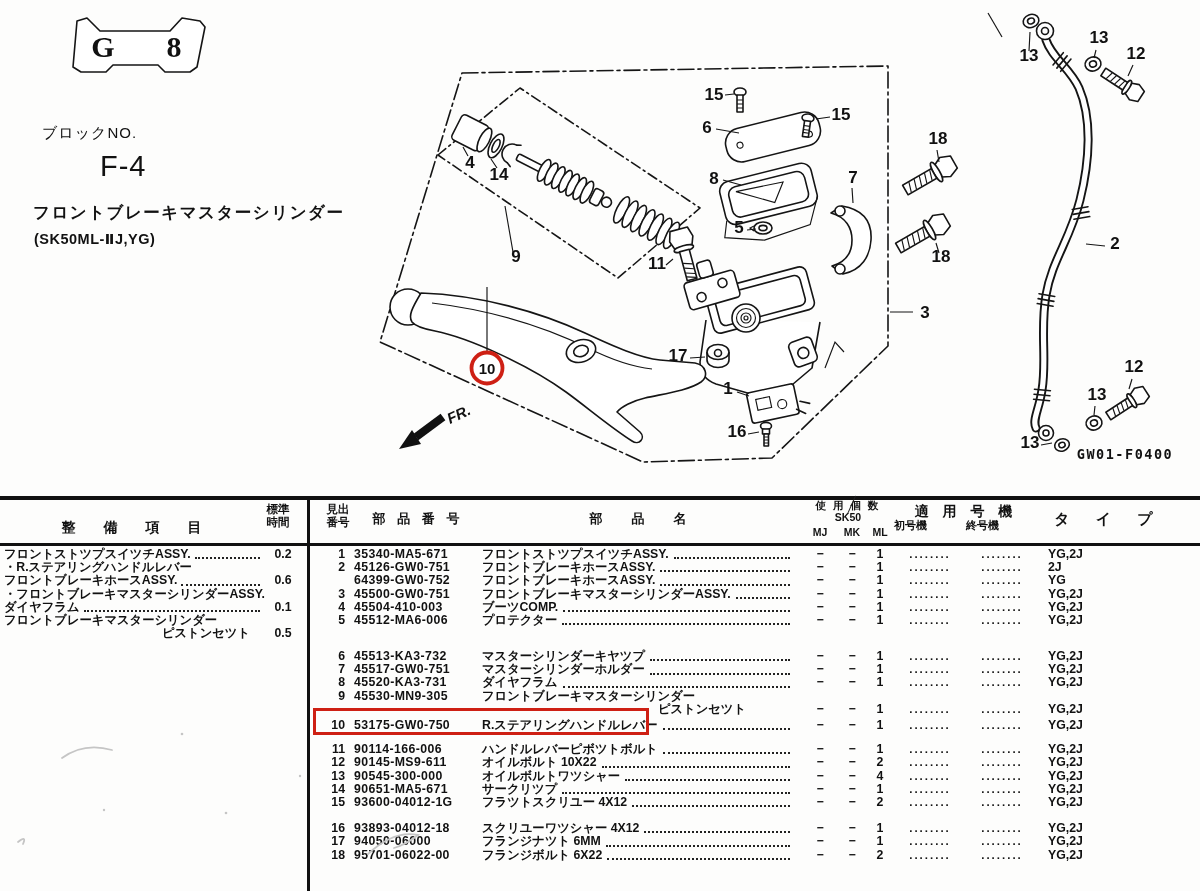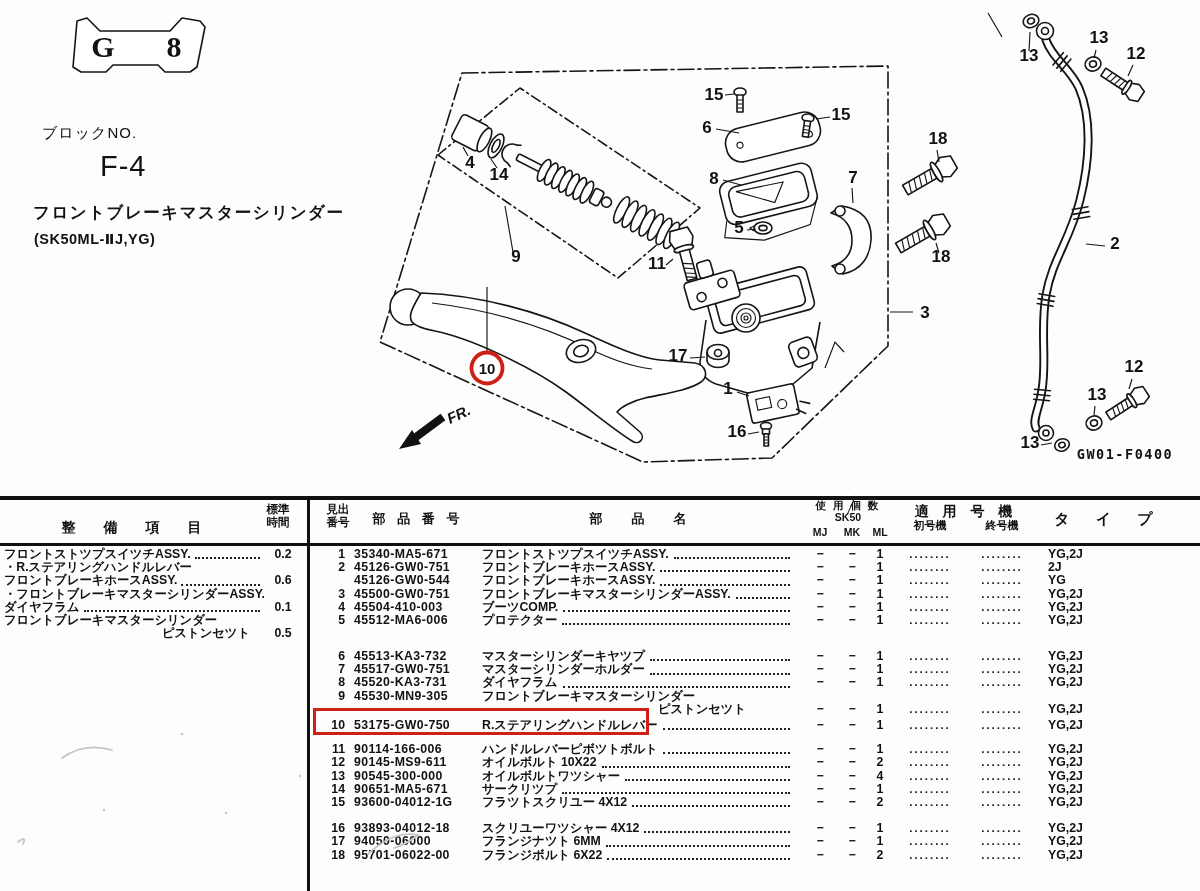--- a/index.html
+++ b/index.html
@@ -22,21 +22,21 @@
   #h-hours{left:253px;top:503px;width:50px;font-size:11.5px;line-height:13px}
   #h-ref{left:318px;top:503px;width:40px;font-size:11.5px;line-height:13px}
   #h-pno{left:354px;top:510px;width:128px;font-size:13px;letter-spacing:4px}
   #h-name{left:482px;top:510px;width:320px;font-size:13px;letter-spacing:8px}
   #h-qty1{left:796px;top:499px;width:104px;font-size:10.5px;letter-spacing:2px}
   #h-qty2{left:796px;top:511px;width:104px;font-size:10.5px}
   #h-qtycols{left:802px;top:526px;width:92px;display:flex;font-size:10.5px}
   #h-qtycols span{display:block;text-align:center}
   #h-app{left:894px;top:503px;width:144px;font-size:14px;letter-spacing:5px}
   #h-appsub{left:894px;top:518px;width:144px;display:flex;font-size:11px}
-  #h-appsub span{width:72px;text-align:center}
+  #h-appsub span{width:72px;text-align:left}
   #h-type{left:1044px;top:510px;width:130px;font-size:15px;letter-spacing:11px}
   #qty-slash{position:absolute;left:851px;top:495px;height:20px;width:0;
              border-left:1.6px solid #222;transform:rotate(24deg)}
   
   #service-body{left:4px;top:548px;width:298px}
   .srow{display:flex;align-items:flex-end;height:13.2px;line-height:13.2px;
         font-size:12.3px;font-weight:700}
   .s-item{white-space:nowrap}
   .s-dots{flex:1;margin:0 4px 2px 4px;border-bottom:2px dotted #222;display:none}
   .has-dots .s-dots{display:block}
@@ -419,21 +419,21 @@
       </span>
       <span class="c mj">−</span>
       <span class="c mk">−</span>
       <span class="c ml">1</span>
       <span class="c first">........</span>
       <span class="c last">........</span>
       <span class="c type">2J</span>
     </div>
     <div class="prow has-dots">
       <span class="c ref"></span>
-      <span class="c pno">45126-GW0-544</span>
+      <span class="c pno">64399-GW0-752</span>
       <span class="c name">
         <span class="nm">フロントブレーキホースASSY.</span>
         <span class="ldr"></span>
       </span>
       <span class="c mj">−</span>
       <span class="c mk">−</span>
       <span class="c ml">1</span>
       <span class="c first">........</span>
       <span class="c last">........</span>
       <span class="c type">YG</span>

